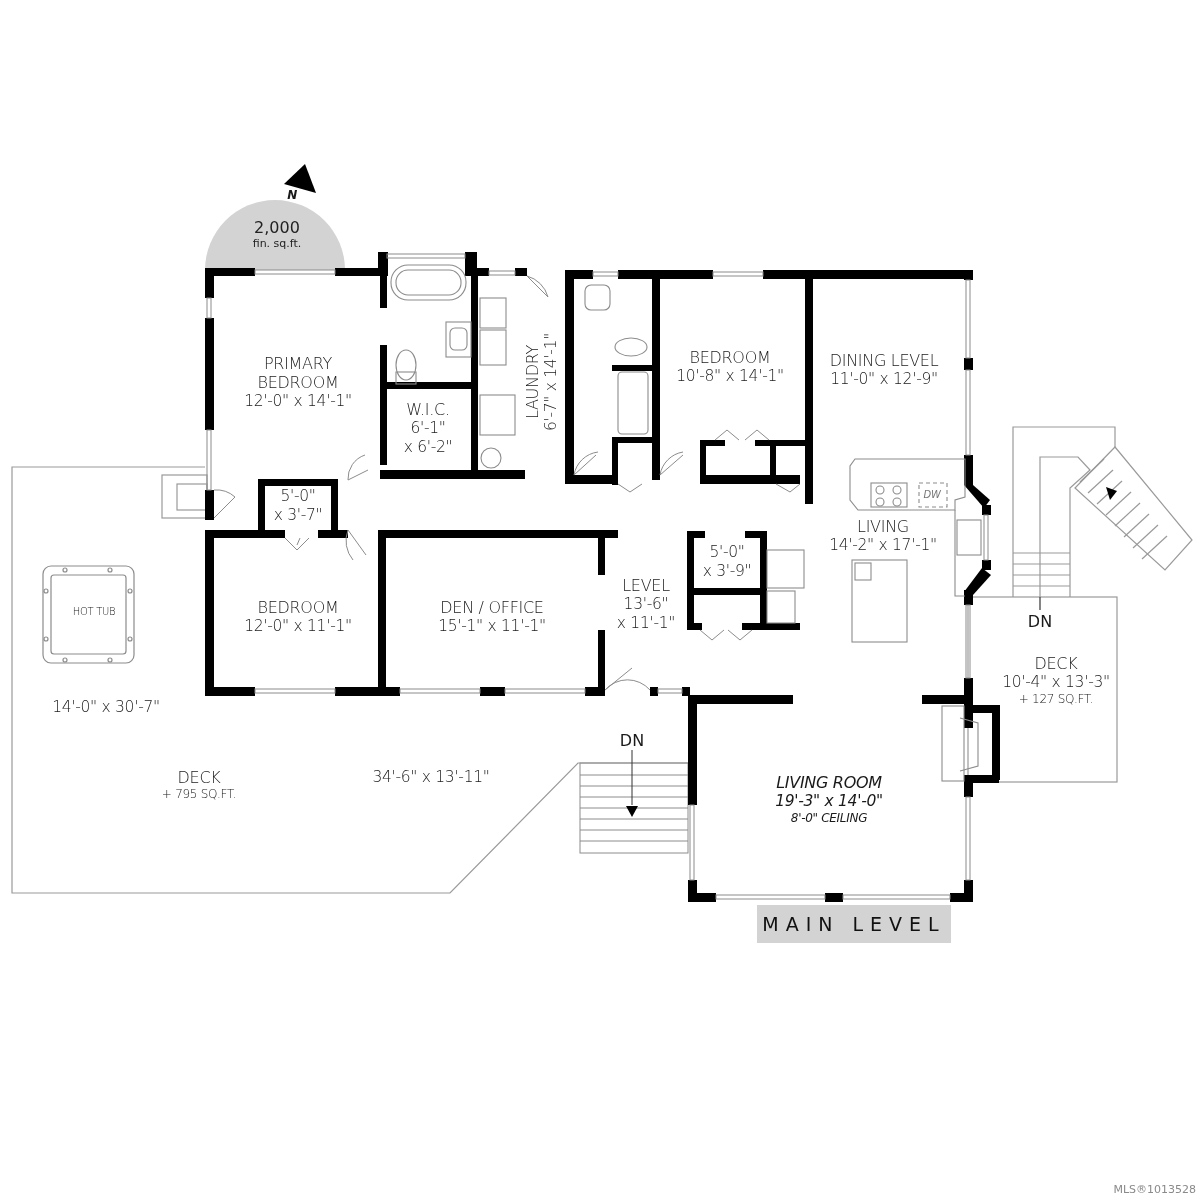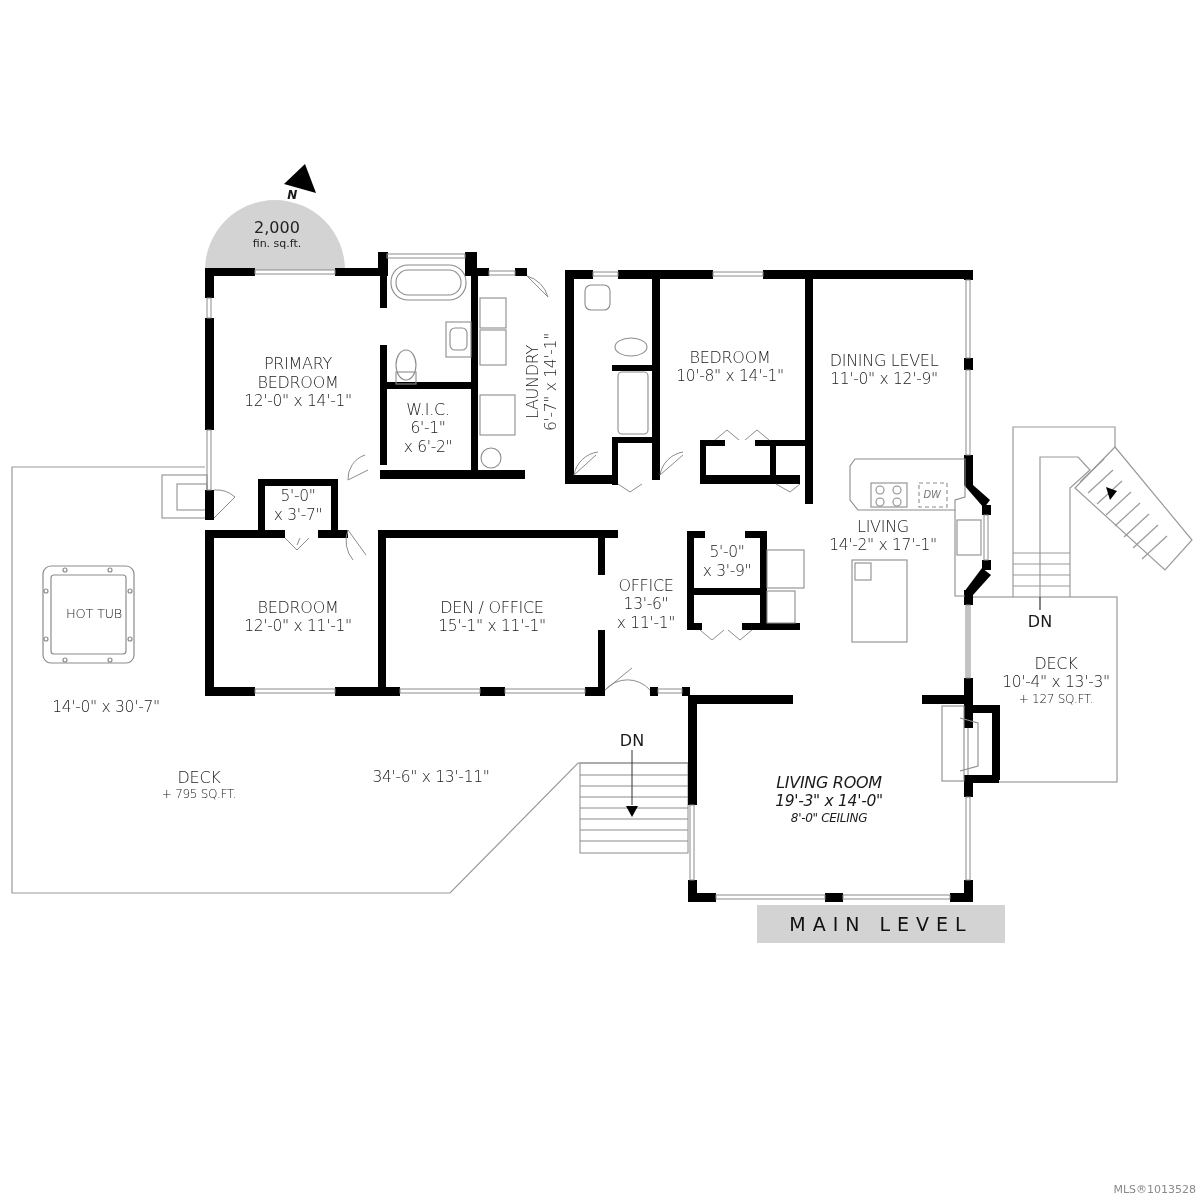--- a/index.html
+++ b/index.html
@@ -9,21 +9,21 @@
   .lbl { position:absolute; text-align:center; font-family:"DejaVu Sans", sans-serif;
          font-weight:300; color:#1a1a1a; line-height:1.2; white-space:nowrap;
          transform:translateX(-50%); letter-spacing:-0.3px; }
   .lbl .name { font-size:16px; }
   .lbl .dim  { font-size:15.5px; }
   .lbl .small{ font-size:12px; }
   .rot { transform:translate(-50%,-50%) rotate(-90deg); }
   #sqft { position:absolute; left:227px; top:218px; width:100px; text-align:center; }
   #sqft .big { font-size:16px; color:#222; }
   #sqft .sm  { font-size:11px; color:#222; }
-  #main-level { position:absolute; left:757px; top:905px; width:248px; height:38px;
+  #main-level { position:absolute; left:757px; top:905px; width:194px; height:38px;
                 background:#d3d3d3; display:flex; align-items:center; justify-content:center;
                 font-size:19px; letter-spacing:7px; color:#111; font-family:"DejaVu Sans", sans-serif; }
   #mls { position:absolute; right:4px; bottom:4px; font-size:11px; color:#8a8a8a; }
   .dn { position:absolute; font-size:16px; transform:translateX(-50%); }
 </style>
 </head>
 <body>
 
 <svg id="plan" viewBox="0 0 1200 1200" xmlns="http://www.w3.org/2000/svg">
 
@@ -284,30 +284,30 @@
 </div>
 <div class="lbl" style="left:298px;top:598px;">
   <div class="name">BEDROOM</div>
   <div class="dim">12'-0" x 11'-1"</div>
 </div>
 <div class="lbl" style="left:492px;top:598px;">
   <div class="name">DEN / OFFICE</div>
   <div class="dim">15'-1" x 11'-1"</div>
 </div>
 <div class="lbl" style="left:646px;top:576px;">
-  <div class="name">OFFICE</div>
+  <div class="name">LEVEL</div>
   <div class="dim">13'-6"</div>
   <div class="dim">x 11'-1"</div>
 </div>
 <div class="lbl" style="left:829px;top:773px;font-style:italic;">
   <div class="name">LIVING ROOM</div>
   <div class="dim">19'-3" x 14'-0"</div>
   <div class="small">8'-0" CEILING</div>
 </div>
-<div class="lbl" style="left:94px;top:606px;font-size:13px;">HOT TUB</div>
+<div class="lbl" style="left:94px;top:606px;font-size:10px;">HOT TUB</div>
 <div class="lbl" style="left:106px;top:698px;">
   <div class="dim">14'-0" x 30'-7"</div>
 </div>
 <div class="lbl" style="left:199px;top:768px;">
   <div class="name">DECK</div>
   <div class="small">+ 795 SQ.FT.</div>
 </div>
 <div class="lbl" style="left:431px;top:768px;">
   <div class="dim">34'-6" x 13'-11"</div>
 </div>

